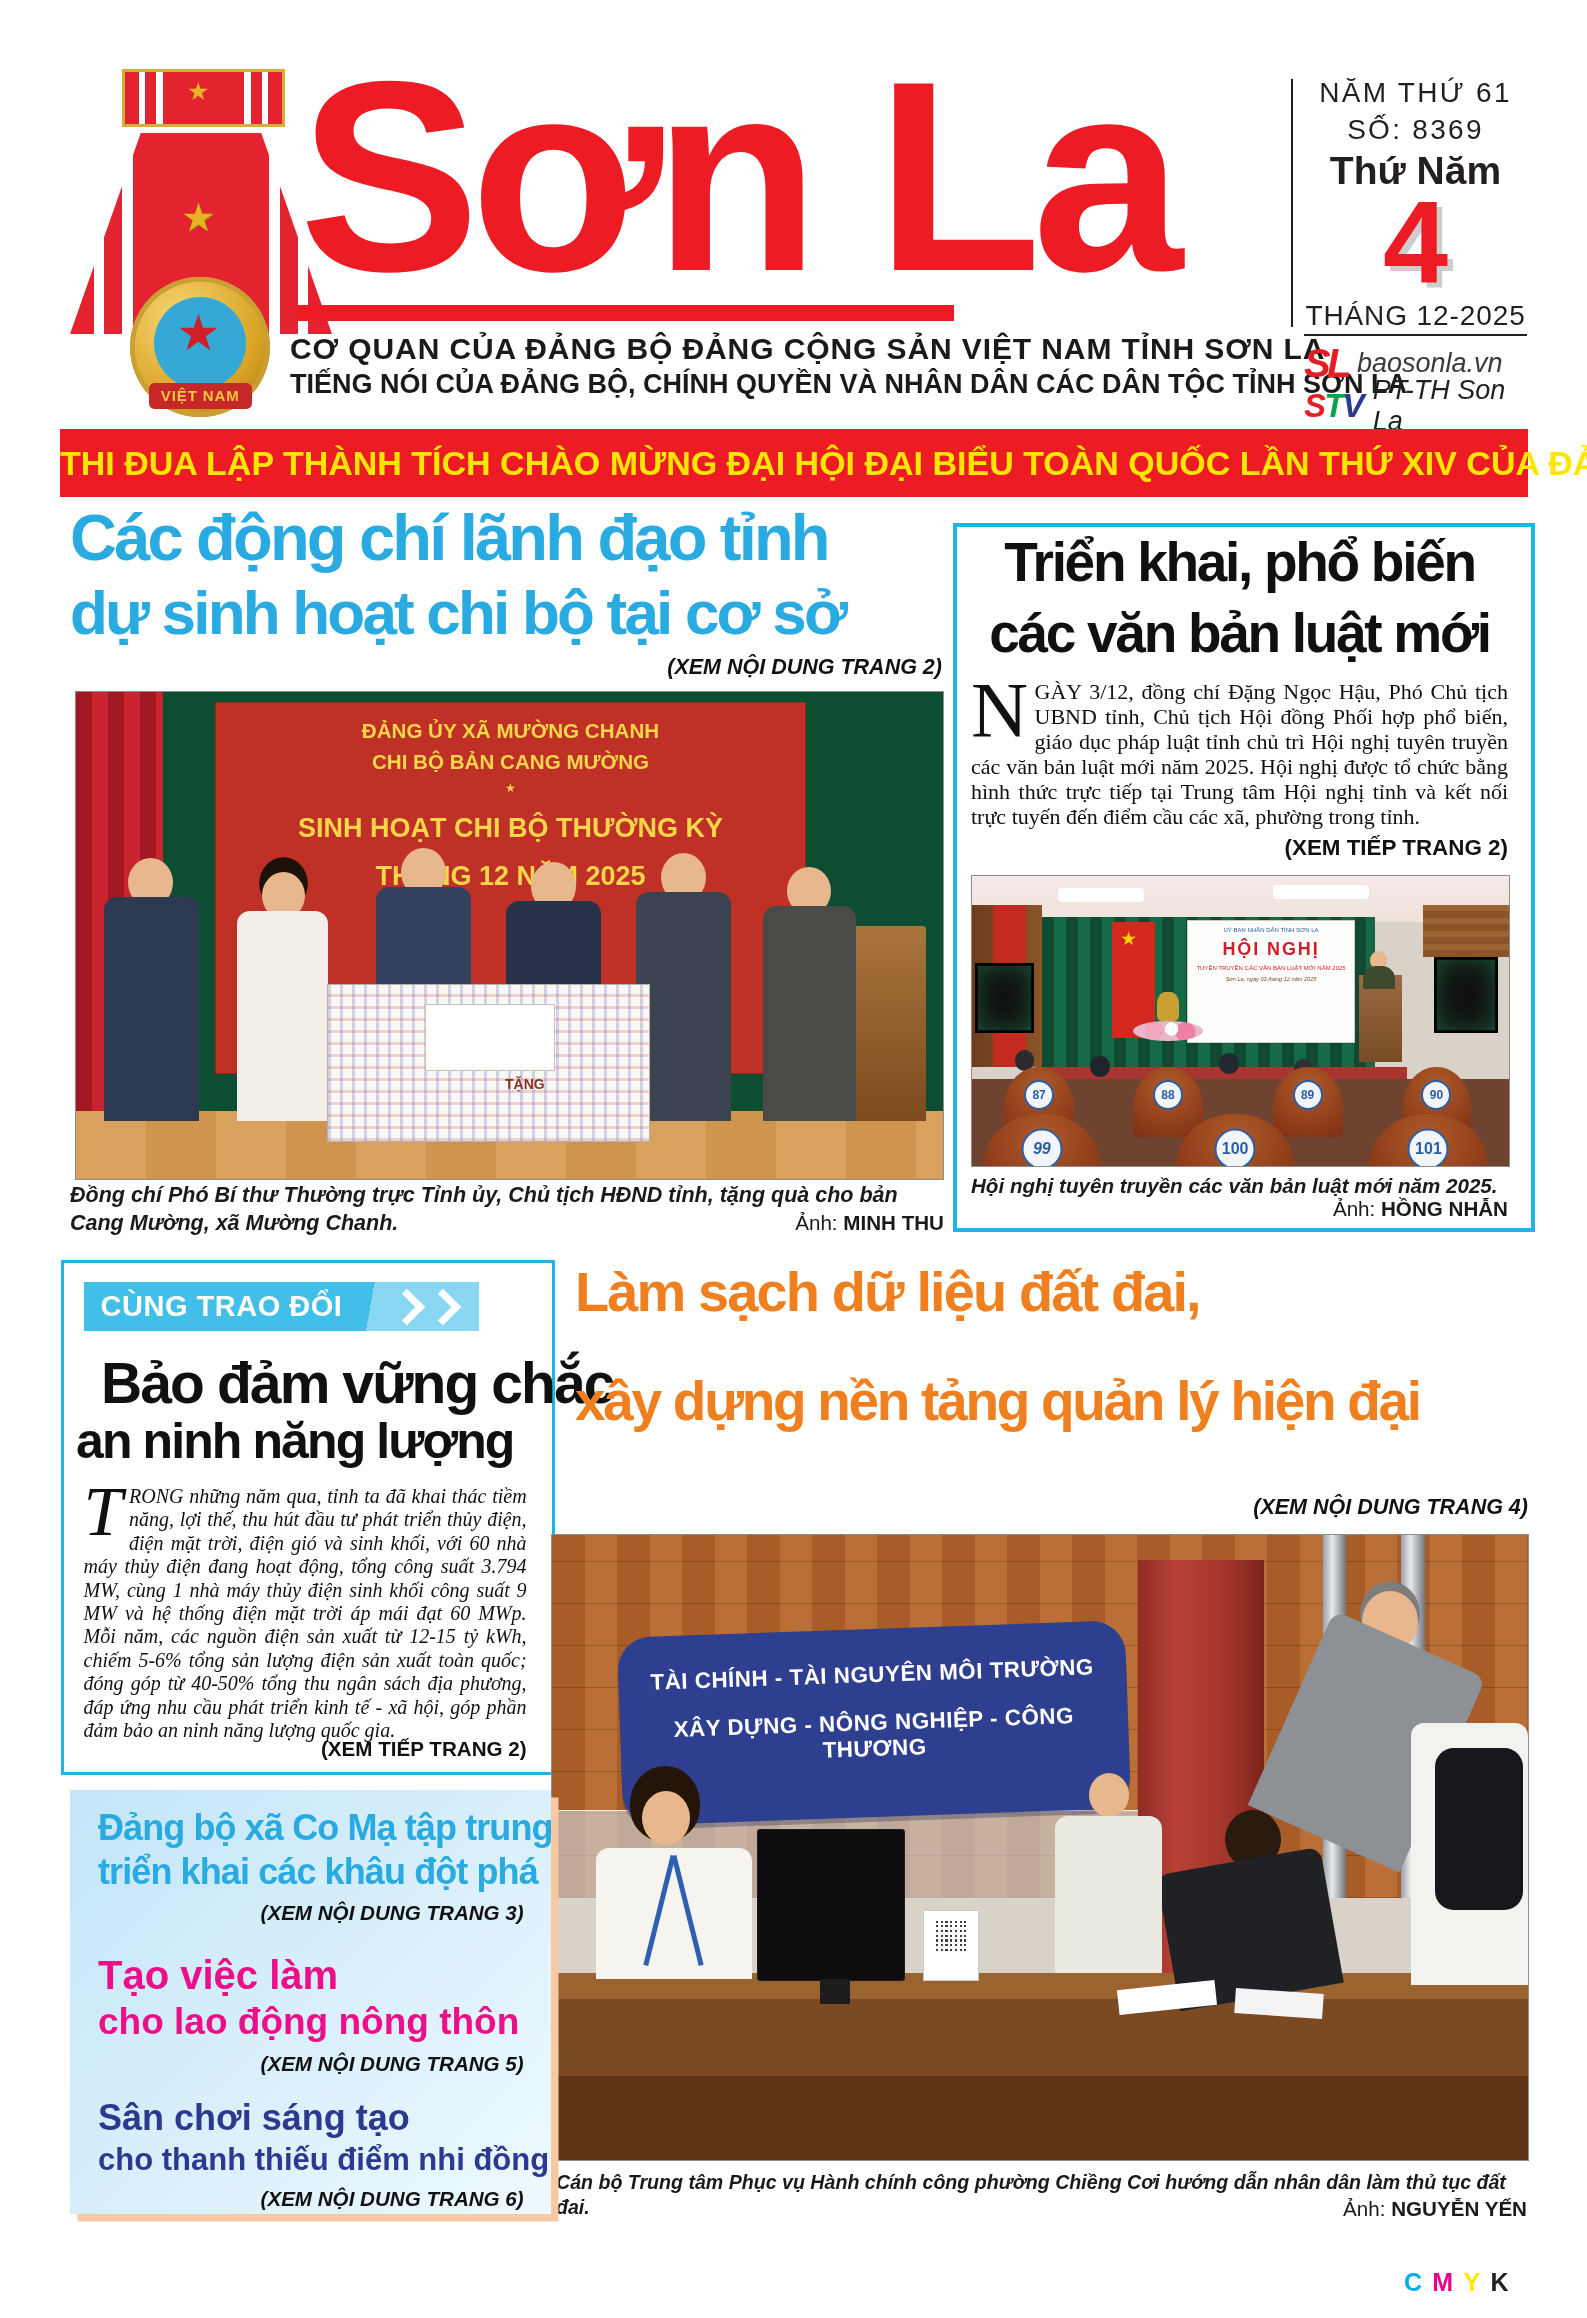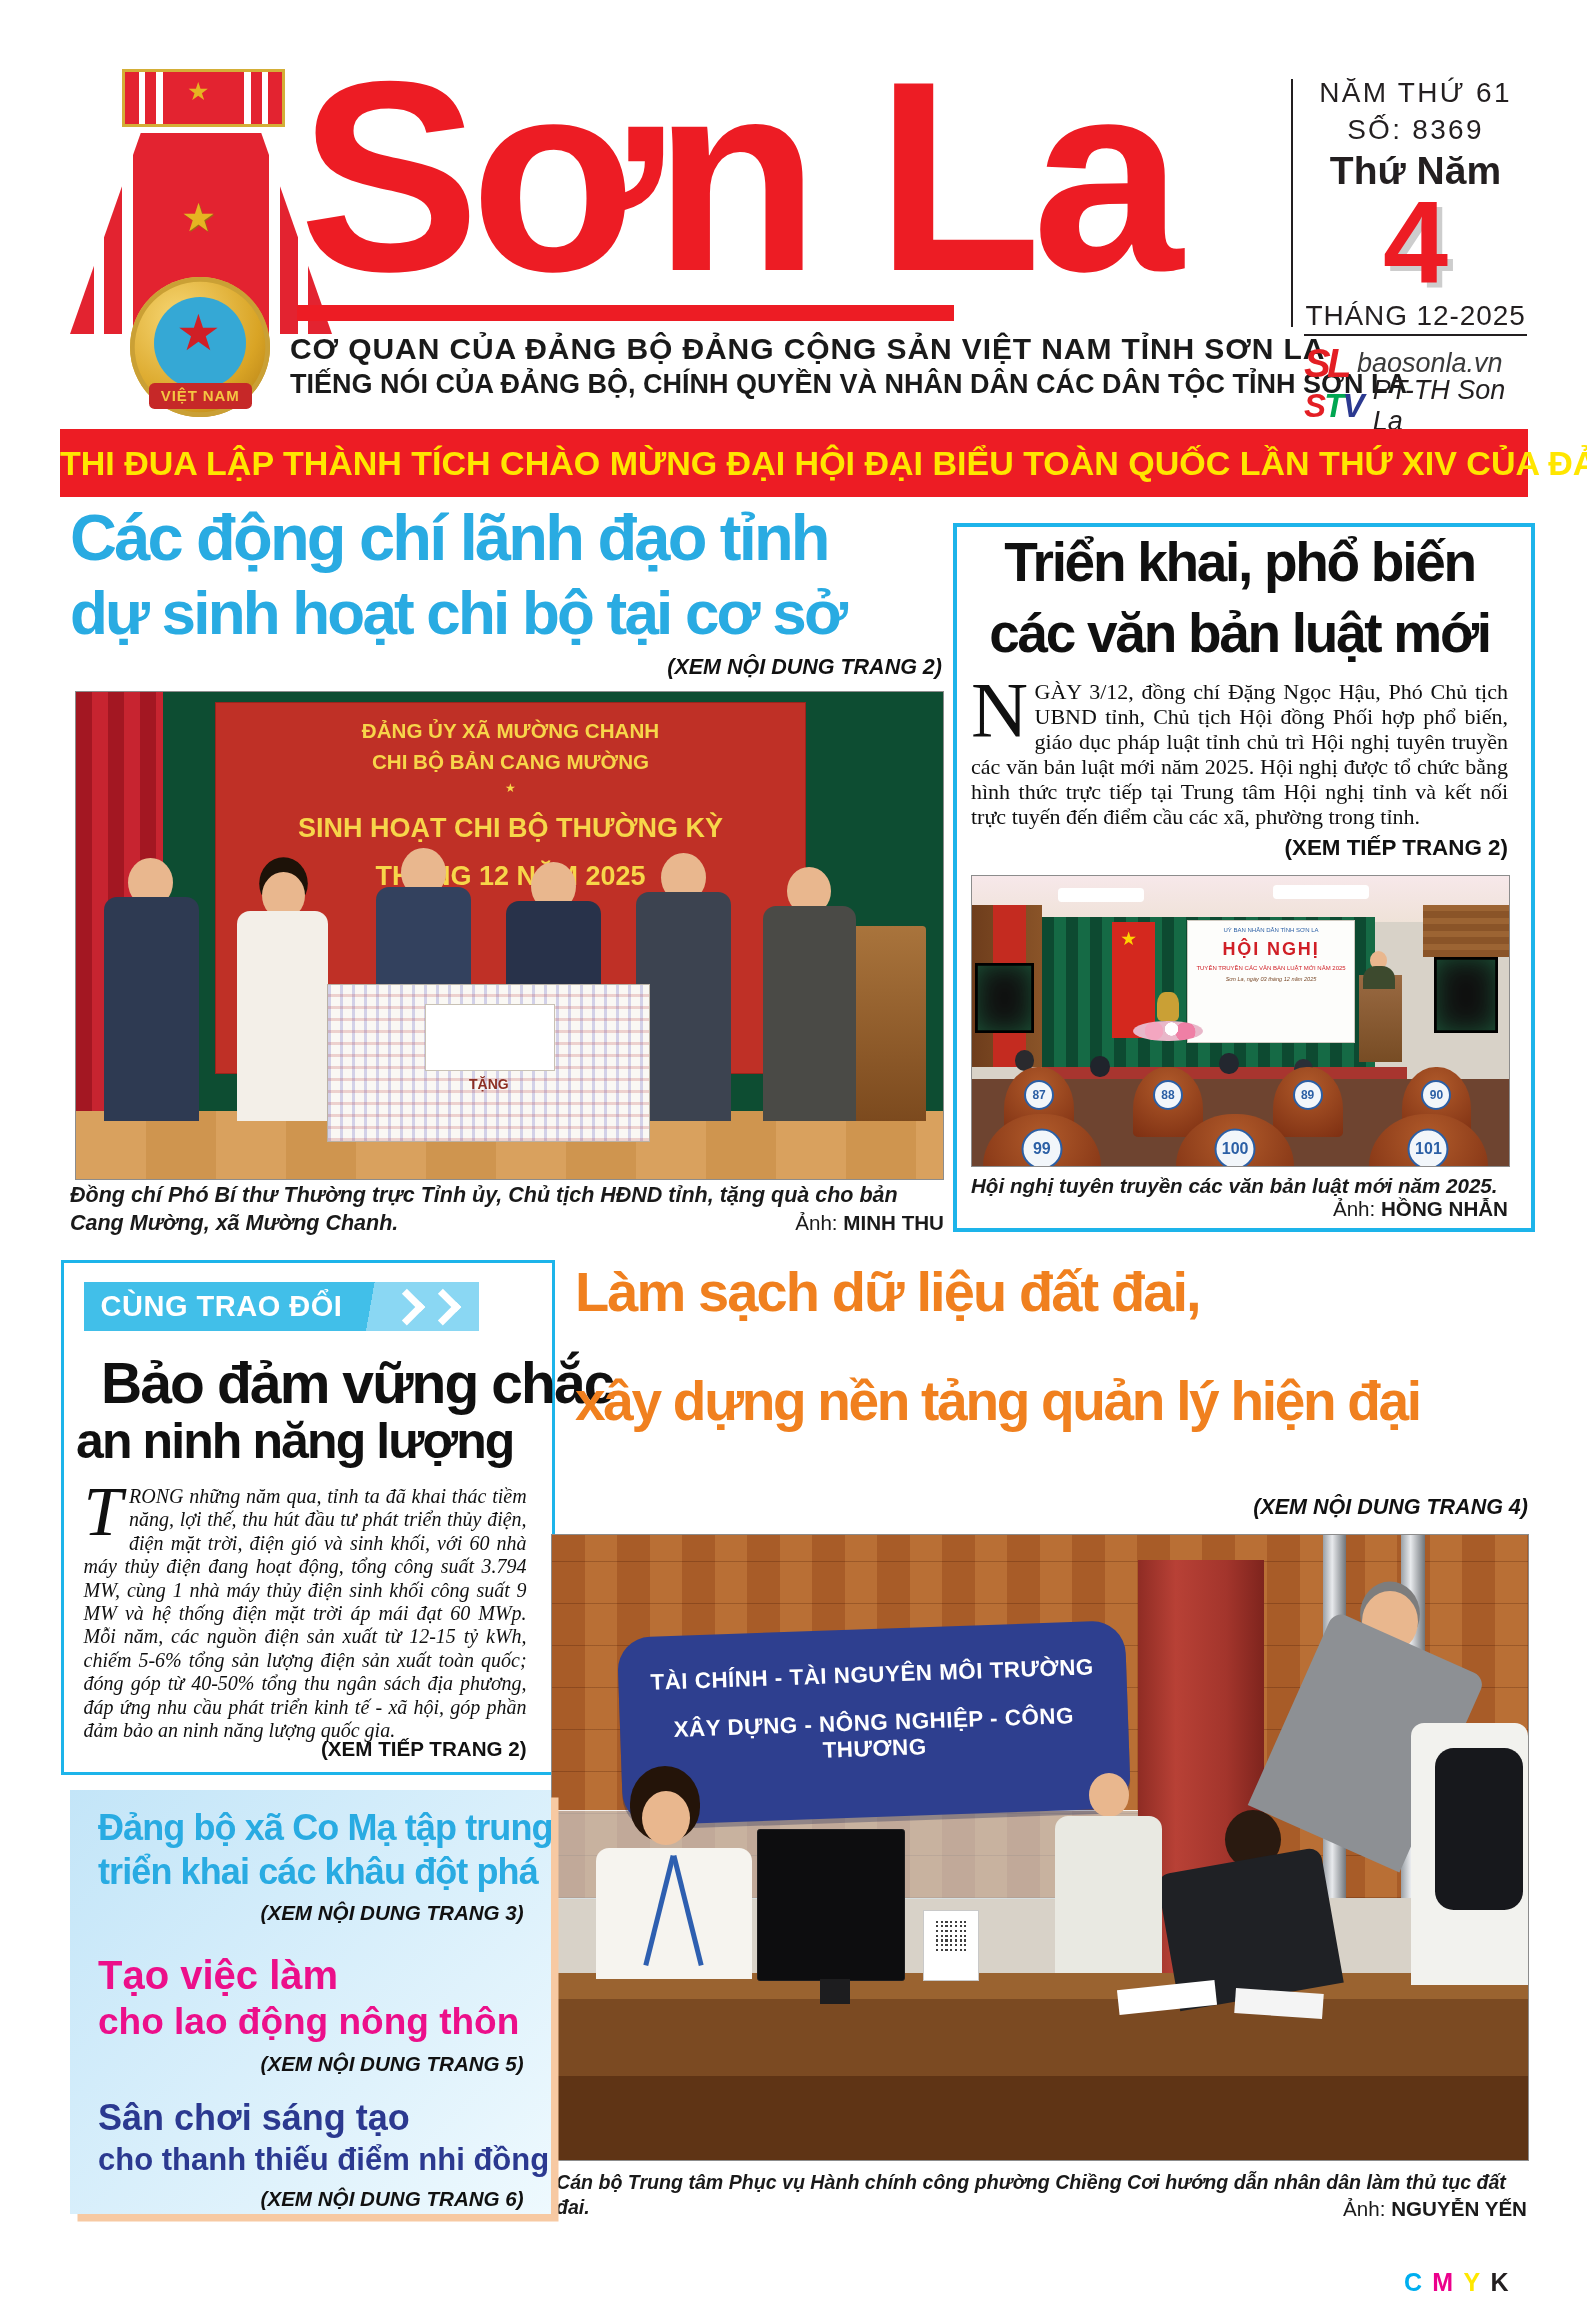--- a/index.html
+++ b/index.html
@@ -117,21 +117,21 @@
     <div class="torso" style="left:34.6%;top:40%;width:11%;height:48%;background:#33415e;"></div>
     <div class="head" style="left:52.5%;top:35%;width:45px;height:49px;"></div>
     <div class="torso" style="left:49.6%;top:43%;width:11%;height:45%;background:#28324a;"></div>
     <div class="head" style="left:67.5%;top:33%;width:45px;height:49px;"></div>
     <div class="torso" style="left:64.6%;top:41%;width:11%;height:47%;background:#3c4350;"></div>
     <div class="head" style="left:82%;top:36%;width:44px;height:48px;"></div>
     <div class="torso" style="left:79.2%;top:44%;width:10.8%;height:44%;background:#4a4a46;"></div>
 
     <div class="abs" style="left:29%;top:60%;width:37%;height:32%;background:repeating-linear-gradient(0deg,rgba(190,70,70,.22) 0 2.8px,transparent 2.8px 12px),repeating-linear-gradient(90deg,rgba(70,70,190,.22) 0 2.8px,transparent 2.8px 12px),#faf8f4;border:0.9px solid #b9b2a6;">
       <div class="abs" style="left:30%;top:12%;width:40%;height:42%;background:#fff;border:0.5px solid #c8c1b4;"></div>
-      <div class="abs" style="left:30%;top:58%;width:40%;text-align:center;font-size:14px;font-weight:700;color:#8c2f24;">TẶNG</div>
+      <div class="abs" style="left:30%;top:58%;width:40%;text-align:center;font-size:14px;font-weight:700;color:#8c2f24;padding-left:36px;">TẶNG</div>
     </div>
   </div>
 
   <div class="abs caption" style="left:70px;top:1182px;width:874px;">Đồng chí Phó Bí thư Thường trực Tỉnh ủy, Chủ tịch HĐND tỉnh, tặng quà cho bản Cang Mường, xã Mường Chanh.</div>
   <div class="abs credit right" style="left:70px;top:1211px;width:874px;"><span>Ảnh:</span> <span class="nm">MINH THU</span></div>
 
   <div class="abs cyanbox" style="left:953px;top:523px;width:574px;height:701px;">
     <div class="abs hl-black nowrap center" style="left:0;top:8.4px;width:565px;font-size:55px;letter-spacing:-2.3px;">Triển khai, phổ biến</div>
     <div class="abs hl-black nowrap center" style="left:0;top:79px;width:565px;font-size:55px;letter-spacing:-2.3px;">các văn bản luật mới</div>
     <div class="abs serif-body" style="left:14px;top:152px;width:537px;font-size:22px;line-height:25px;">
@@ -174,21 +174,21 @@
       <div class="chair" style="left:30%;top:66%;width:13%;height:24%;">
           <span class="num" style="width:26px;height:26px;font-size:12px;">88</span>
         </div>
       <div class="chair" style="left:56%;top:66%;width:13%;height:24%;">
           <span class="num" style="width:26px;height:26px;font-size:12px;">89</span>
         </div>
       <div class="chair" style="left:80%;top:66%;width:13%;height:24%;">
           <span class="num" style="width:26px;height:26px;font-size:12px;">90</span>
         </div>
       <div class="chair" style="left:2%;top:82%;width:22%;height:30%;">
-          <span class="num" style="width:37px;height:37px;font-size:16px;">99</span>
+          <span class="num" style="width:37px;height:37px;font-size:16px;font-style:italic;">99</span>
         </div>
       <div class="chair" style="left:38%;top:82%;width:22%;height:30%;">
           <span class="num" style="width:37px;height:37px;font-size:16px;">100</span>
         </div>
       <div class="chair" style="left:74%;top:82%;width:22%;height:30%;">
           <span class="num" style="width:37px;height:37px;font-size:16px;">101</span>
         </div>
     </div>
 
     <div class="abs caption" style="left:14px;top:646px;width:537px;font-size:20.6px;">Hội nghị tuyên truyền các văn bản luật mới năm 2025.</div>

